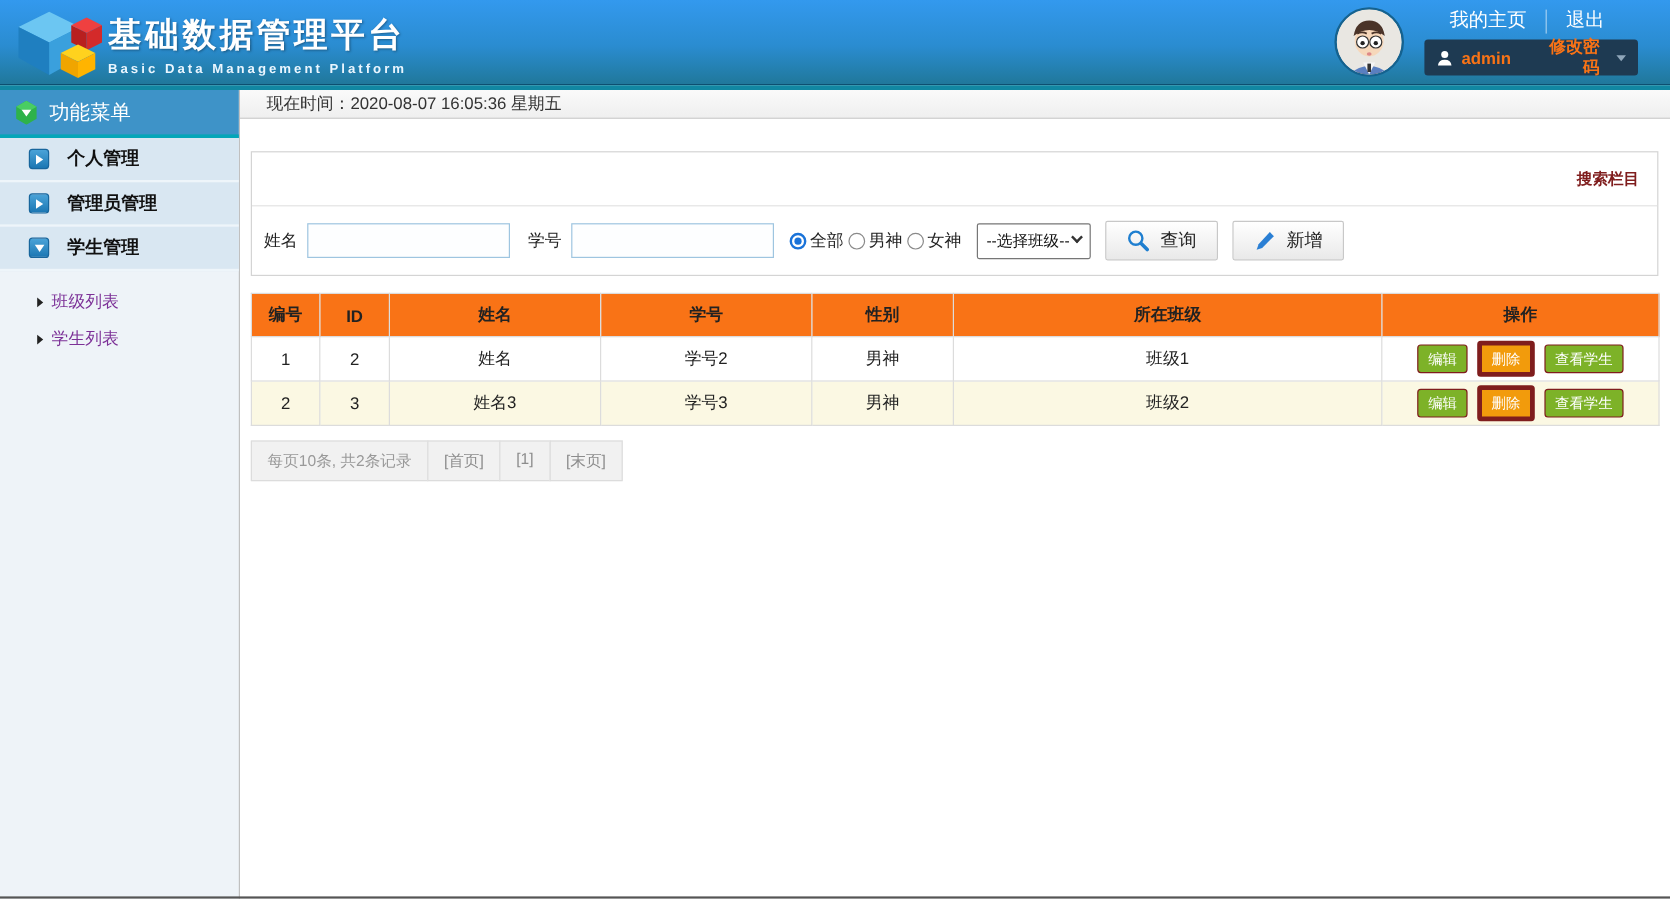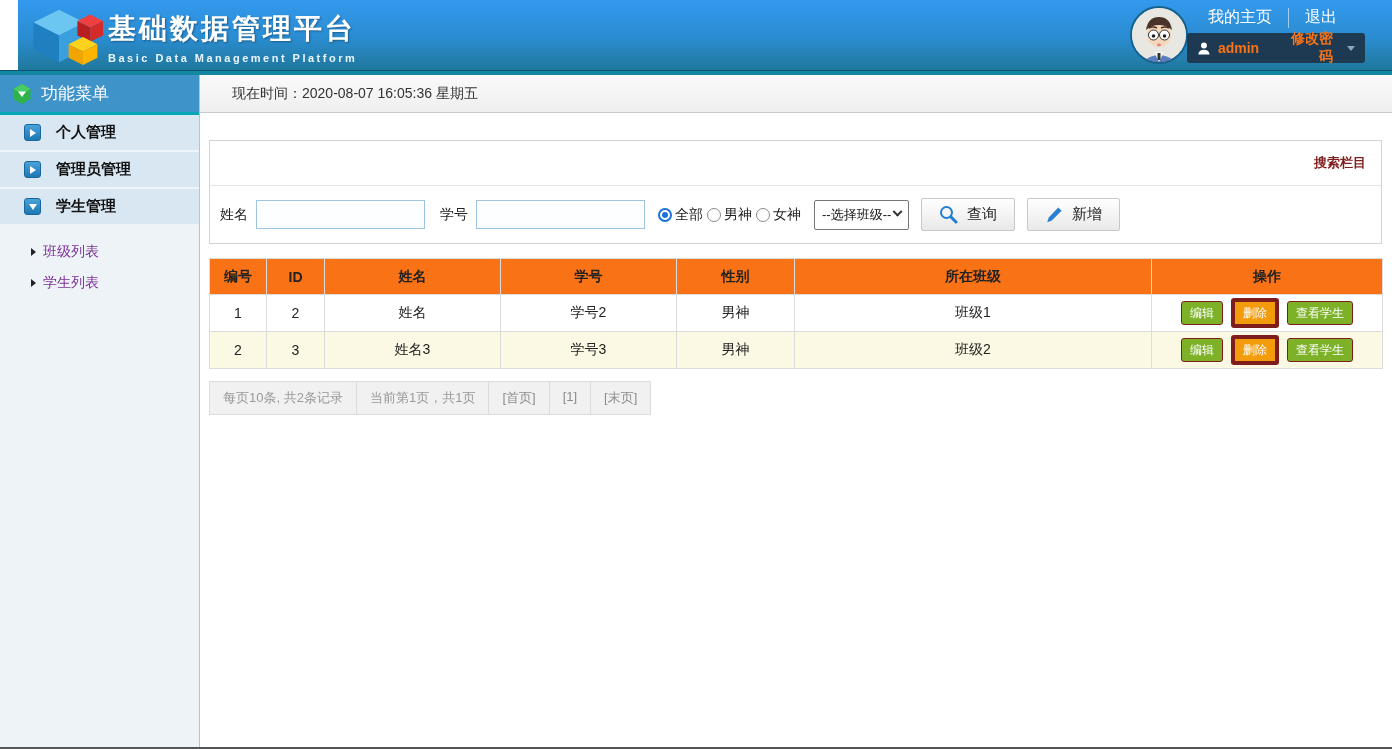--- a/index.html
+++ b/index.html
@@ -5,21 +5,20 @@
   * { box-sizing: border-box; margin: 0; padding: 0; }
   html,body { width:1392px; height:749px; overflow:hidden; }
   body {
     font-family: "Liberation Sans", "DejaVu Sans", sans-serif;
     background:#fff; position:relative;
   }
   
   .header {
     height:70px; position:relative;
     background:linear-gradient(180deg,#3399ee 0%,#2a8cd0 55%,#20789b 100%);
-    margin-left:18px;
   }
   .header-accent-dark { height:1px; background:#0d4f70; }
   .header-accent-teal { height:4px; background:#1187a2; }
   .logo { position:absolute; left:8px; top:5px; }
   .brand { position:absolute; left:90px; top:10px; color:#fff; }
   .brand-title { font-size:28px; font-weight:bold; letter-spacing:3px; text-shadow:1px 1px 2px rgba(0,0,0,.35); }
   .brand-sub { font-size:11px; letter-spacing:2.5px; color:#eaf6ff; margin-top:4px; font-weight:bold; }
   .avatar {
     position:absolute; left:1112px; top:6px; width:58px; height:58px;
     border-radius:50%; border:2px solid #15628f; background:#e9e7e2; overflow:hidden;
@@ -64,23 +63,23 @@
   .tri-down  { width:0; height:0; border-top:6px solid #fff; border-left:4px solid transparent; border-right:4px solid transparent; margin-top:1px; }
   .submenu { padding-top:10px; }
   .submenu-item {
     height:31px; display:flex; align-items:center; padding-left:31px; gap:7px;
     color:#7c3097; font-size:14px; cursor:pointer;
   }
   .bullet { width:0; height:0; border-left:5px solid #222; border-top:4px solid transparent; border-bottom:4px solid transparent; }
   
   .main { flex:1; background:#fff; }
   .timebar {
-    height:38px; background:linear-gradient(180deg,#fafafa,#efefef);
+    height:24px; background:linear-gradient(180deg,#fafafa,#efefef);
     border-bottom:1px solid #c9c9c9; display:flex; align-items:center;
-    padding-left:32px; font-size:14px; color:#333;
+    padding-left:22px; font-size:14px; color:#333;
   }
   .search-panel { width:1173px; margin:27px 0 0 9px; border:1px solid #d4d4d4; background:#fff; }
   .search-title { padding:13px 15px; font-size:13px; font-weight:bold; color:#7f1d1d; border-bottom:1px solid #e3e3e3;text-align:right; }
   .search-form { display:flex; align-items:center; height:57px; padding:0 8px; font-size:14px; color:#222; }
   .fld-label { margin:0 8px 0 2px; }
   .txt-input {
     width:169px; height:29px; border:1px solid #9ec5e0; background:#fdfeff;
     margin-right:13px; outline:none; padding:0 6px; font-size:14px;
   }
   .radio-group { display:flex; align-items:center; margin-right:9px; }
@@ -323,21 +322,20 @@
             <span class="act-btn act-green">编辑</span>
             <span class="act-btn act-orange">删除</span>
             <span class="act-btn act-green">查看学生</span>
           </td>
         </tr>
       </tbody>
     </table>
 
     <div class="pagination">
       <span class="page-box">每页10条, 共2条记录</span>
-      <span class="page-box">当前第1页，共1页</span>
       <span class="page-box link">[首页]</span>
       <span class="page-box link">[1]</span>
       <span class="page-box link">[末页]</span>
     </div>
   </div>
 </div>
 
 <div class="bottom-edge"></div>
 
 </body></html>

